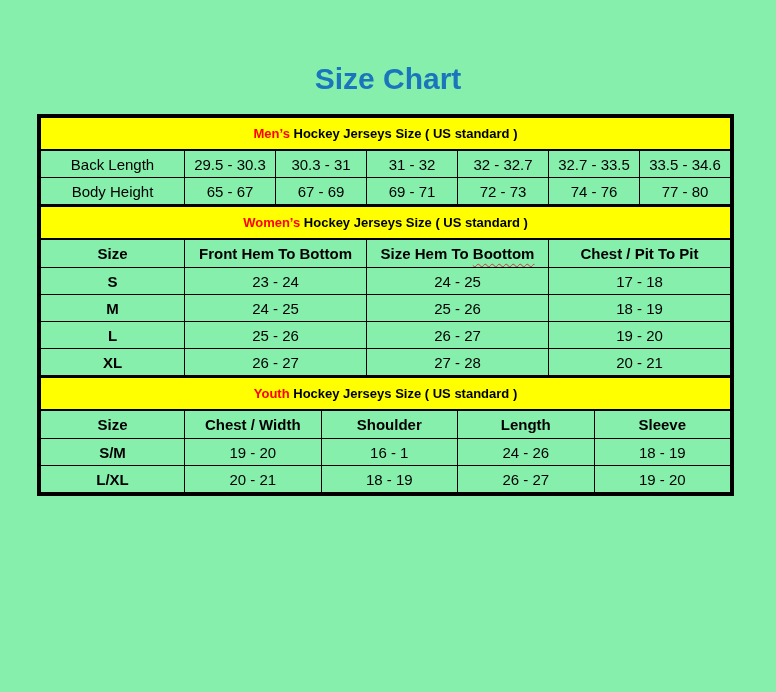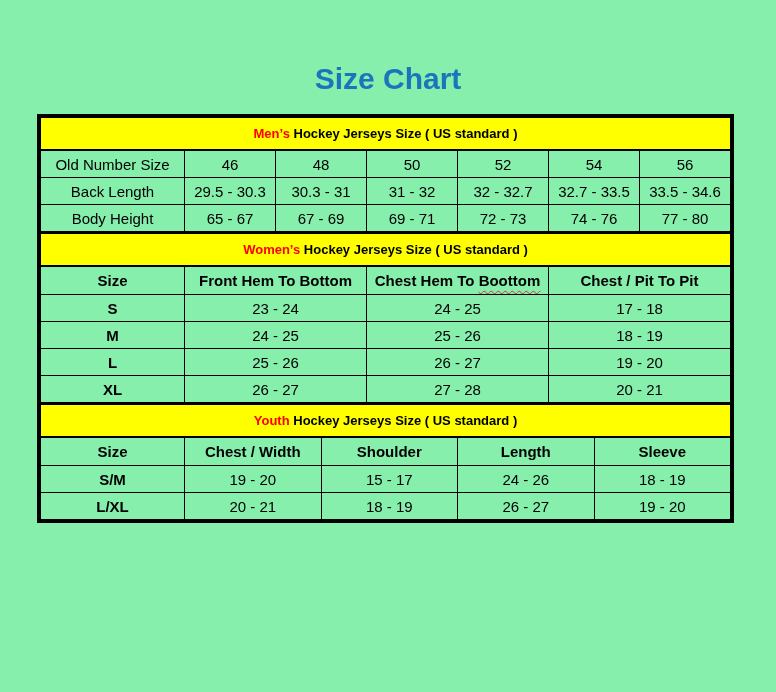--- a/index.html
+++ b/index.html
@@ -87,29 +87,20 @@
           <col>
           <col>
           <col>
           <col>
       </colgroup>
       <tbody>
           <tr class="band">
         <td colspan="7"><span class="hl">Men’s</span><span> Hockey Jerseys Size ( US standard )</span></td>
       </tr>
       <tr class="datarow">
-        <td class="lbl">Old Number Size</td>
-        <td>46</td>
-        <td>48</td>
-        <td>50</td>
-        <td>52</td>
-        <td>54</td>
-        <td>56</td>
-      </tr>
-      <tr class="datarow">
         <td class="lbl">Back Length</td>
         <td>29.5 - 30.3</td>
         <td>30.3 - 31</td>
         <td>31 - 32</td>
         <td>32 - 32.7</td>
         <td>32.7 - 33.5</td>
         <td>33.5 - 34.6</td>
       </tr>
       <tr class="datarow">
         <td class="lbl">Body Height</td>
@@ -130,21 +121,21 @@
           <col>
           <col>
       </colgroup>
       <tbody>
           <tr class="band">
         <td colspan="4"><span class="hl">Women’s</span><span> Hockey Jerseys Size ( US standard )</span></td>
       </tr>
       <tr class="head">
         <th>Size</th>
         <th>Front Hem To Bottom</th>
-        <th><span>Chest Hem To </span><span class="squiggly">Boottom</span></th>
+        <th><span>Size Hem To </span><span class="squiggly">Boottom</span></th>
         <th>Chest / Pit To Pit</th>
       </tr>
       <tr class="datarow">
         <td class="lbl">S</td>
         <td>23 - 24</td>
         <td>24 - 25</td>
         <td>17 - 18</td>
       </tr>
       <tr class="datarow">
         <td class="lbl">M</td>
@@ -182,21 +173,21 @@
       <tr class="head">
         <th>Size</th>
         <th>Chest / Width</th>
         <th>Shoulder</th>
         <th>Length</th>
         <th>Sleeve</th>
       </tr>
       <tr class="datarow">
         <td class="lbl">S/M</td>
         <td>19 - 20</td>
-        <td>15 - 17</td>
+        <td>16 - 1</td>
         <td>24 - 26</td>
         <td>18 - 19</td>
       </tr>
       <tr class="datarow">
         <td class="lbl">L/XL</td>
         <td>20 - 21</td>
         <td>18 - 19</td>
         <td>26 - 27</td>
         <td>19 - 20</td>
       </tr>

